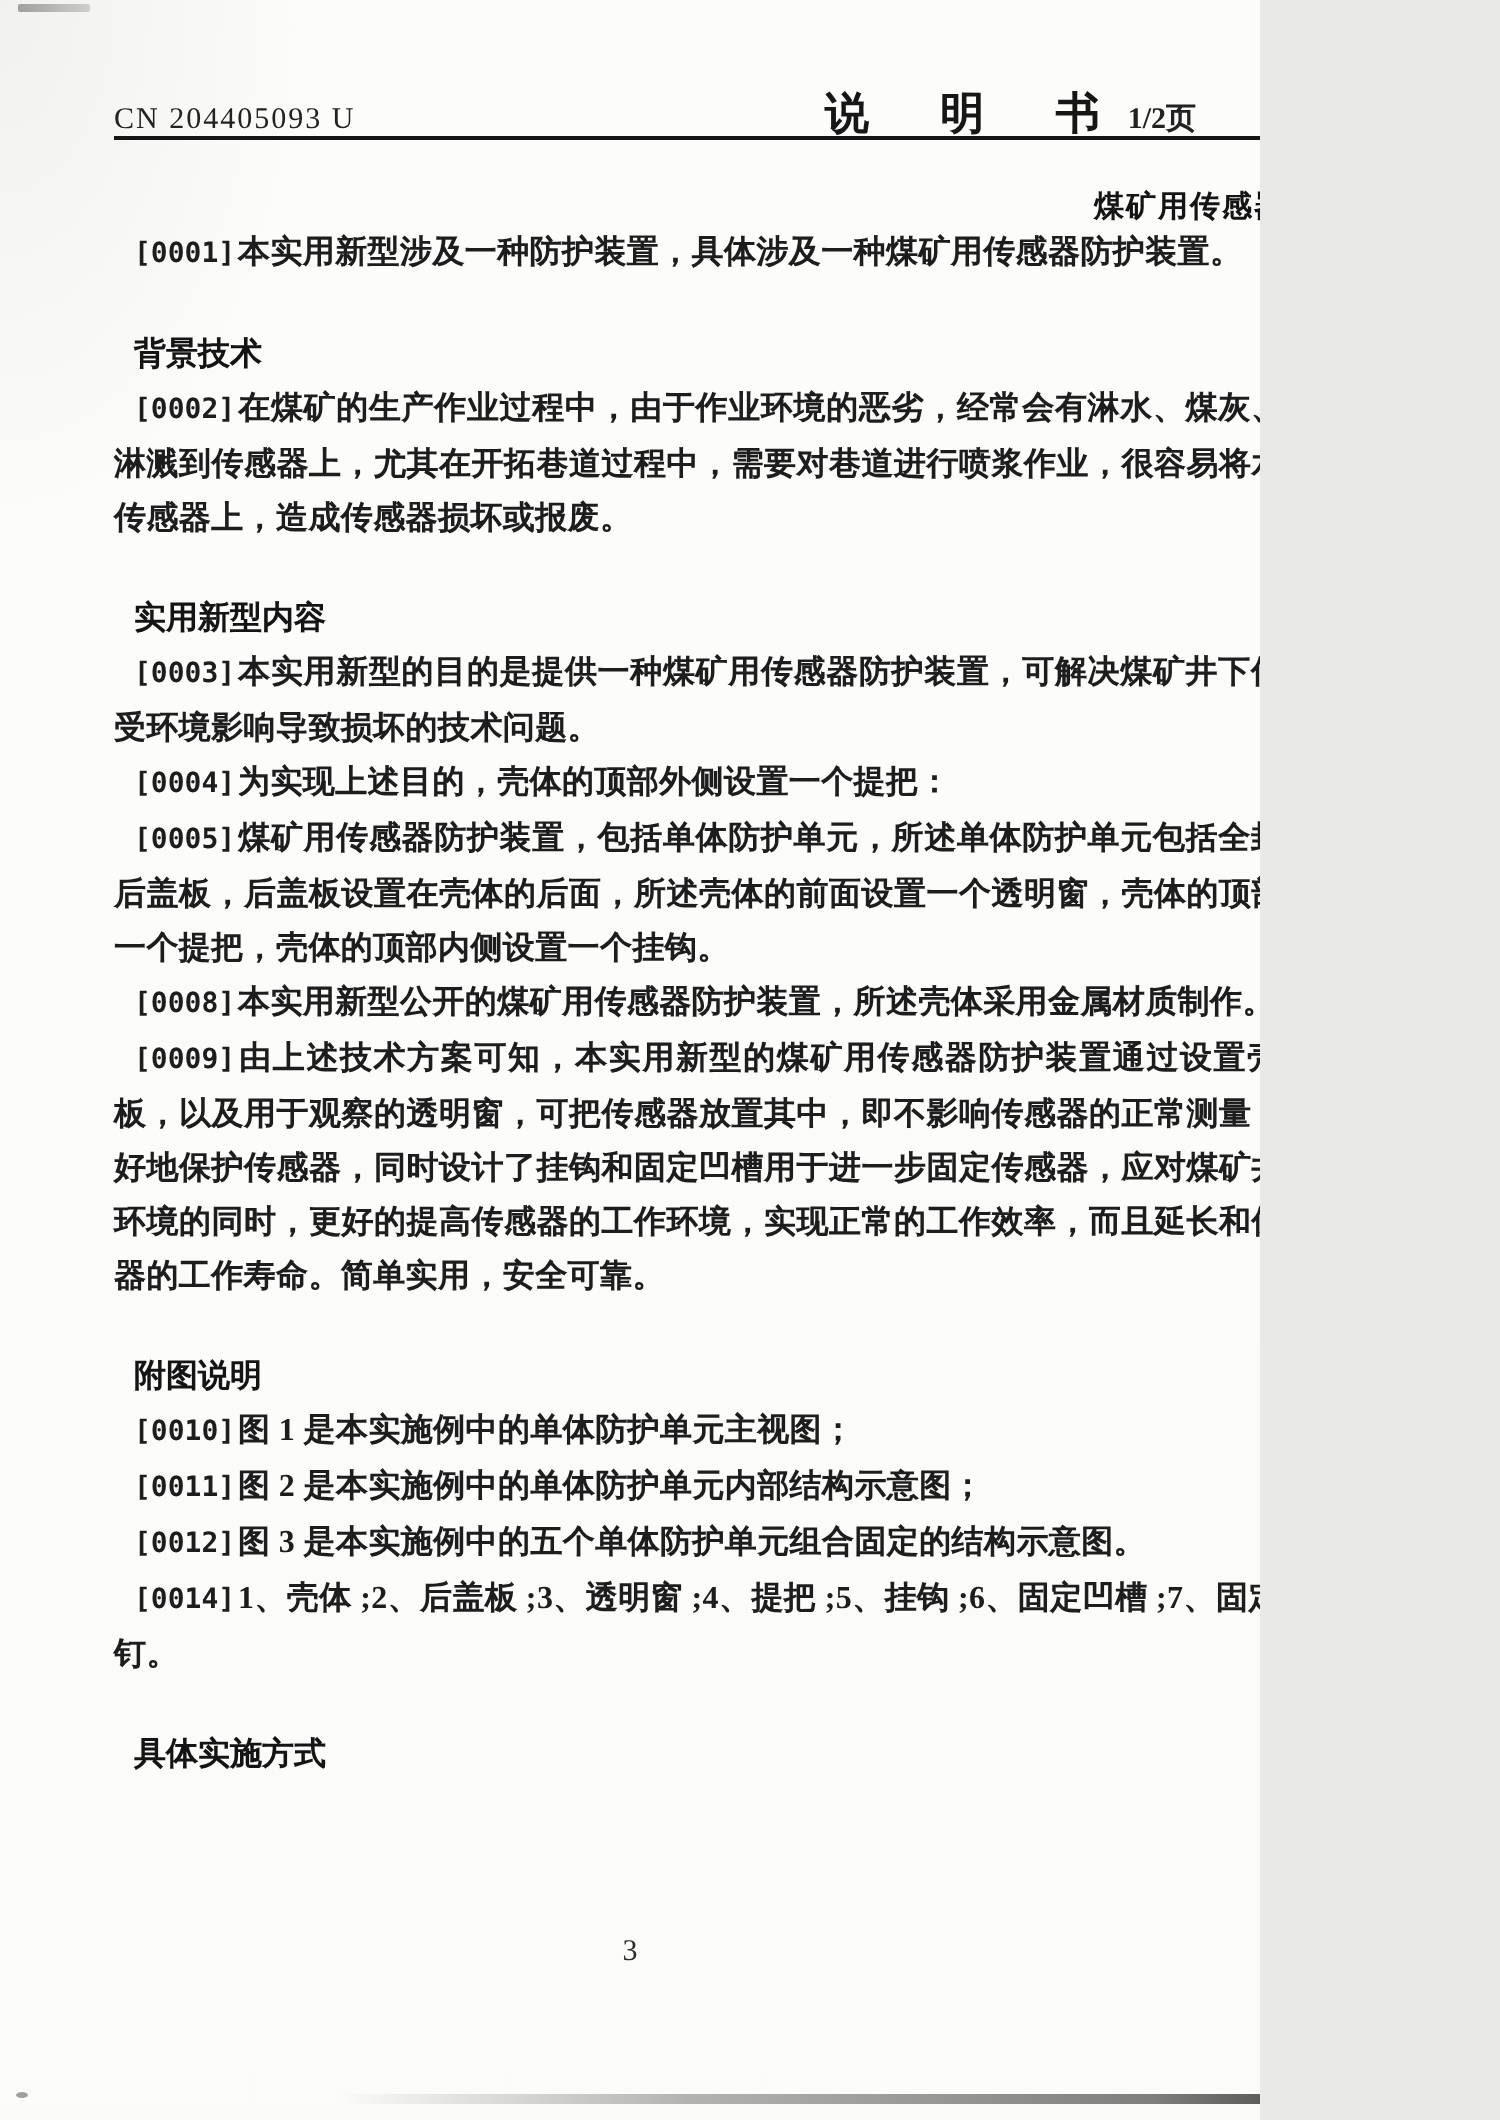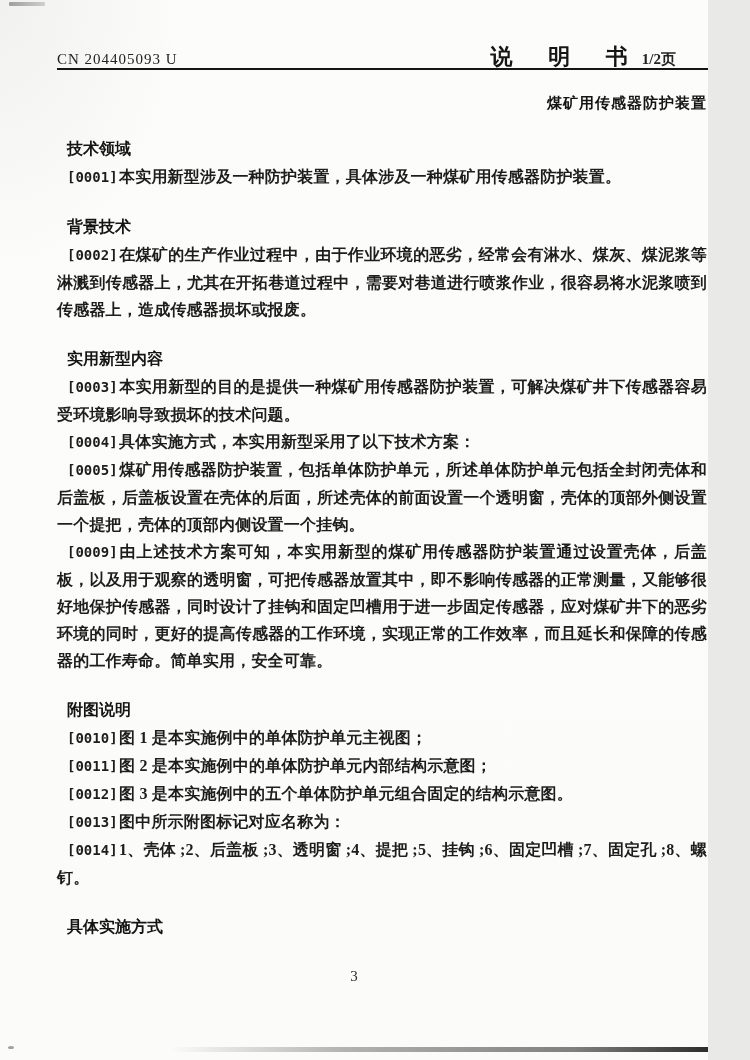--- a/index.html
+++ b/index.html
@@ -4,21 +4,21 @@
 <style>
   html,body{margin:0;padding:0;}
   body{
     width:750px;height:1060px;
     background:#e9e9e7;
     font-family:"Liberation Serif","DejaVu Serif",serif;
     -webkit-font-smoothing:antialiased;
   }
   .page{
     position:relative;
-    width:708px;height:1060px;
+    width:630px;height:1060px;
     background:
       radial-gradient(ellipse at 0% 0%, rgba(160,160,155,.12), rgba(0,0,0,0) 18%),
       linear-gradient(#fcfcfa,#fbfbf9);
     color:#1d1d1d;
     overflow:hidden;
     box-sizing:border-box;
   }
   
   .artifact-top{
     position:absolute;left:9px;top:2px;width:36px;height:4px;
@@ -106,43 +106,42 @@
     <span class="doc-type">说 明 书</span>
     <span class="page-indicator">1/2页</span>
   </div>
   <div class="header-rule"></div>
 
   <div class="content">
 
     <h1 class="doc-title">煤矿用传感器防护装置</h1>
 
     <div class="section">
-      <div class="section-heading">技术领域</div>
       <p class="para"><span class="pnum">[0001]</span><span class="ptext">本实用新型涉及一种防护装置，具体涉及一种煤矿用传感器防护装置。</span></p>
     </div>
 
     <div class="section">
       <div class="section-heading">背景技术</div>
       <p class="para"><span class="pnum">[0002]</span><span class="ptext">在煤矿的生产作业过程中，由于作业环境的恶劣，经常会有淋水、煤灰、煤泥浆等淋溅到传感器上，尤其在开拓巷道过程中，需要对巷道进行喷浆作业，很容易将水泥浆喷到传感器上，造成传感器损坏或报废。</span></p>
     </div>
 
     <div class="section">
       <div class="section-heading">实用新型内容</div>
       <p class="para"><span class="pnum">[0003]</span><span class="ptext">本实用新型的目的是提供一种煤矿用传感器防护装置，可解决煤矿井下传感器容易受环境影响导致损坏的技术问题。</span></p>
-      <p class="para"><span class="pnum">[0004]</span><span class="ptext">具体实施方式，本实用新型采用了以下技术方案：</span></p>
+      <p class="para"><span class="pnum">[0004]</span><span class="ptext">为实现上述目的，壳体的顶部外侧设置一个提把：</span></p>
       <p class="para"><span class="pnum">[0005]</span><span class="ptext">煤矿用传感器防护装置，包括单体防护单元，所述单体防护单元包括全封闭壳体和后盖板，后盖板设置在壳体的后面，所述壳体的前面设置一个透明窗，壳体的顶部外侧设置一个提把，壳体的顶部内侧设置一个挂钩。</span></p>
+      <p class="para"><span class="pnum">[0008]</span><span class="ptext">本实用新型公开的煤矿用传感器防护装置，所述壳体采用金属材质制作。</span></p>
       <p class="para"><span class="pnum">[0009]</span><span class="ptext">由上述技术方案可知，本实用新型的煤矿用传感器防护装置通过设置壳体，后盖板，以及用于观察的透明窗，可把传感器放置其中，即不影响传感器的正常测量，又能够很好地保护传感器，同时设计了挂钩和固定凹槽用于进一步固定传感器，应对煤矿井下的恶劣环境的同时，更好的提高传感器的工作环境，实现正常的工作效率，而且延长和保障的传感器的工作寿命。简单实用，安全可靠。</span></p>
     </div>
 
     <div class="section">
       <div class="section-heading">附图说明</div>
       <p class="para"><span class="pnum">[0010]</span><span class="ptext">图 1 是本实施例中的单体防护单元主视图；</span></p>
       <p class="para"><span class="pnum">[0011]</span><span class="ptext">图 2 是本实施例中的单体防护单元内部结构示意图；</span></p>
       <p class="para"><span class="pnum">[0012]</span><span class="ptext">图 3 是本实施例中的五个单体防护单元组合固定的结构示意图。</span></p>
-      <p class="para"><span class="pnum">[0013]</span><span class="ptext">图中所示附图标记对应名称为：</span></p>
       <p class="para"><span class="pnum">[0014]</span><span class="ptext">1、壳体 ;2、后盖板 ;3、透明窗 ;4、提把 ;5、挂钩 ;6、固定凹槽 ;7、固定孔 ;8、螺钉。</span></p>
     </div>
 
     <div class="section">
       <div class="section-heading">具体实施方式</div>
       <p class="para"></p>
 
     </div>
 
   </div>

